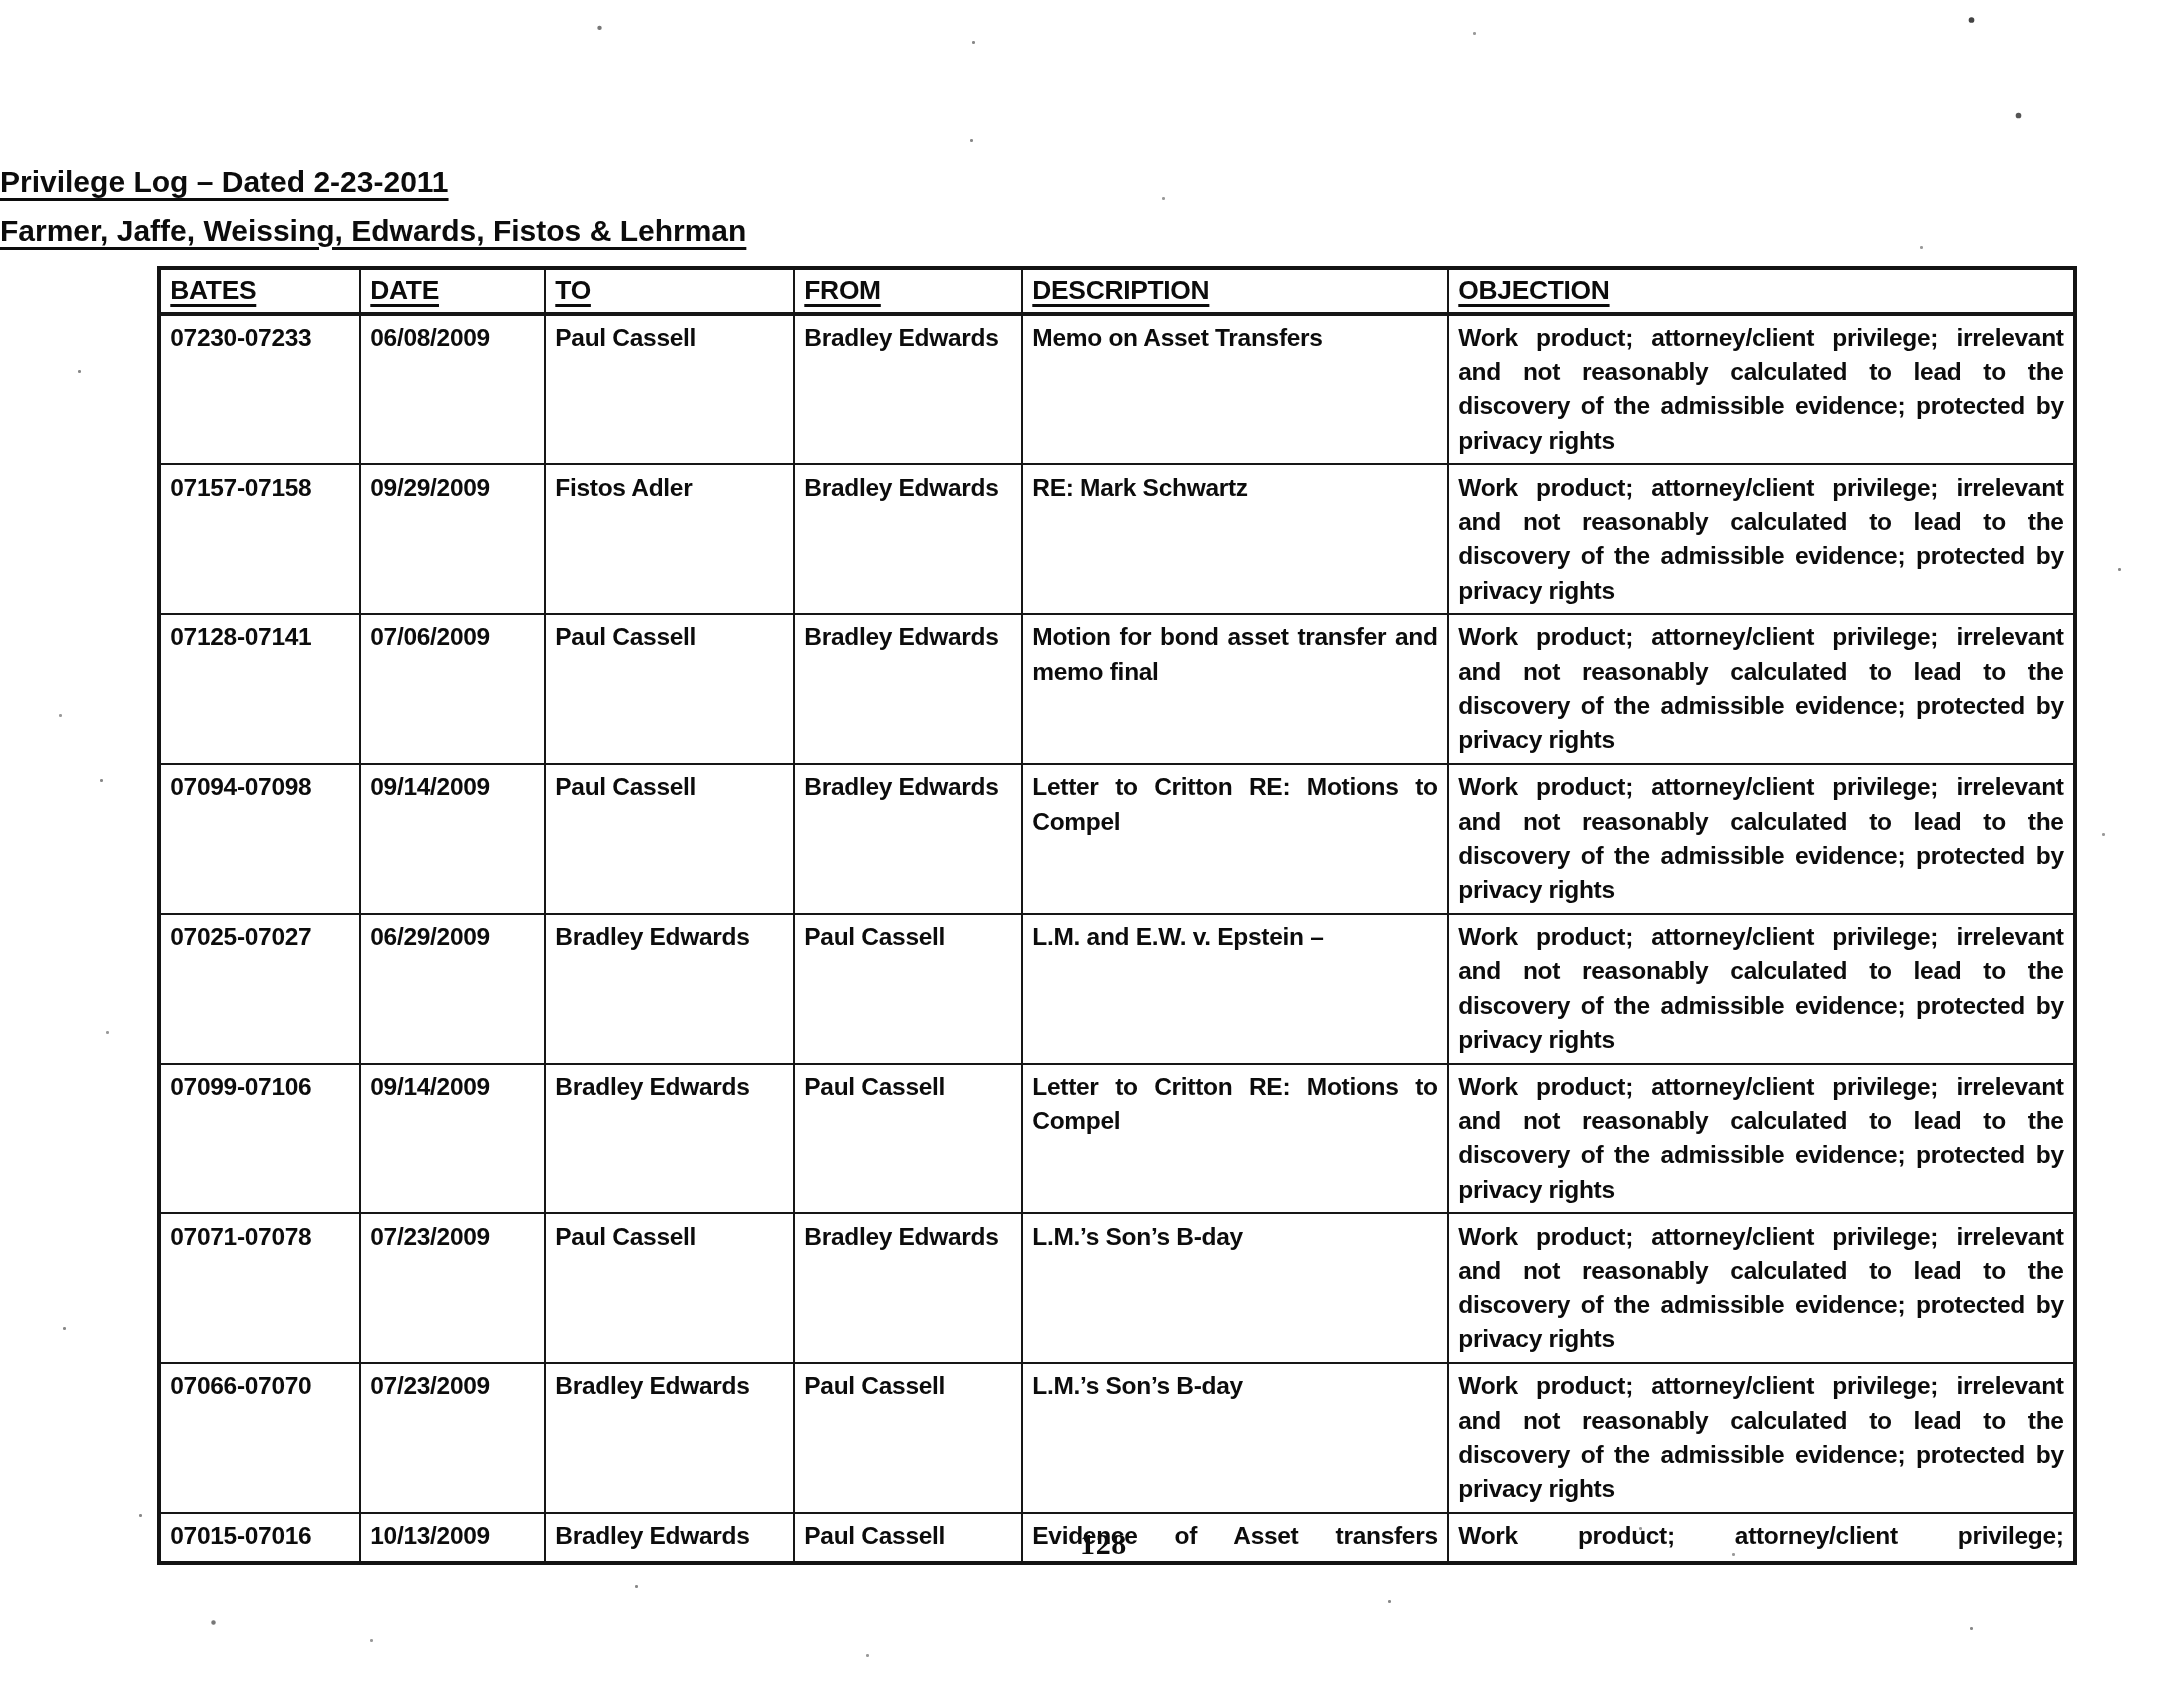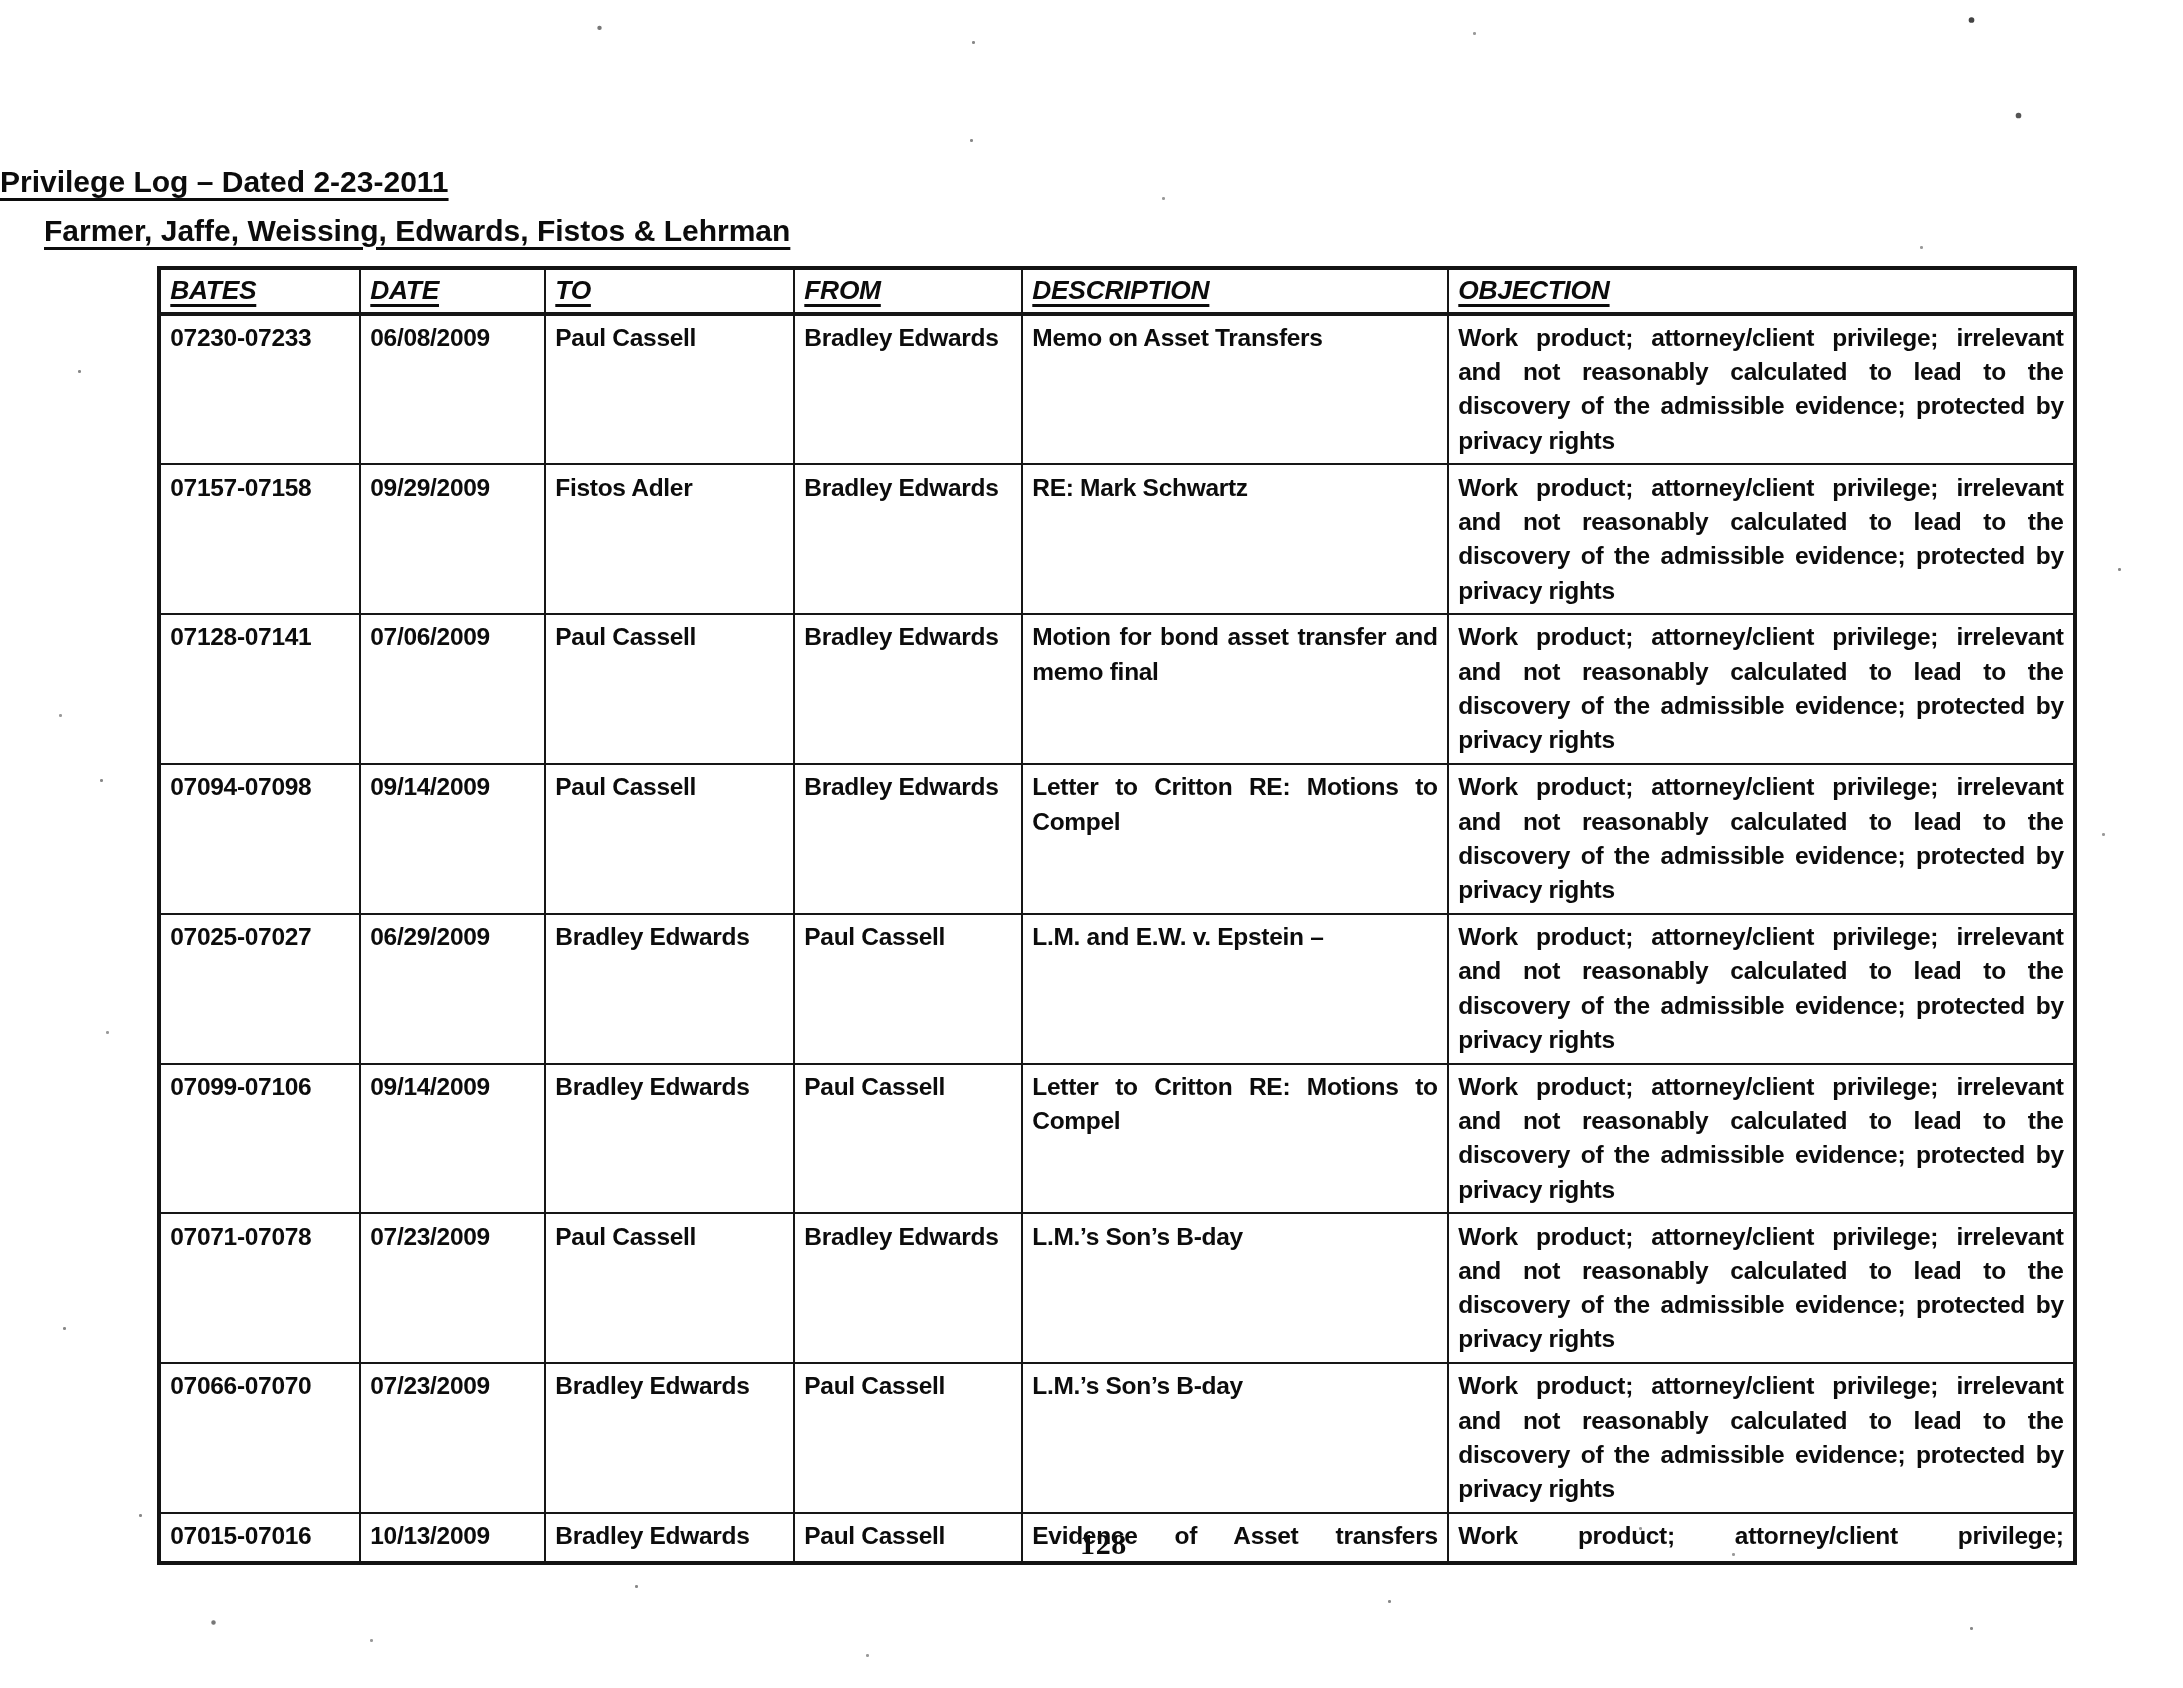--- a/index.html
+++ b/index.html
@@ -59,21 +59,20 @@
   .title-line {
     font-size: 30px;
     font-weight: bold;
     text-decoration: underline;
     text-decoration-thickness: 3.3px;
     text-underline-offset: 6px;
     line-height: 1.0;
   }
   .title-line + .title-line {
     margin-top: 18.5px;
-    margin-left: 44px;
   }
 
   table.log-table {
     position: absolute;
     left: 157px;
     top: 266px;
     width: 1916px;
     border-collapse: collapse;
     table-layout: fixed;
     border: 4px solid #141414;
@@ -81,21 +80,20 @@
   .log-table th,
   .log-table td {
     border: 2.6px solid #161616;
     vertical-align: top;
     padding: 5.3px 9.3px;
     letter-spacing: -0.3px;
     overflow: hidden;
   }
   .log-table thead tr {
     height: 45px;
-    font-style: italic;
   }
   .log-table th {
     font-size: 26.4px;
     font-weight: bold;
     text-align: left;
     text-decoration: underline;
     text-decoration-thickness: 3.3px;
     text-underline-offset: 5.3px;
     border-bottom-width: 4px;
   }

